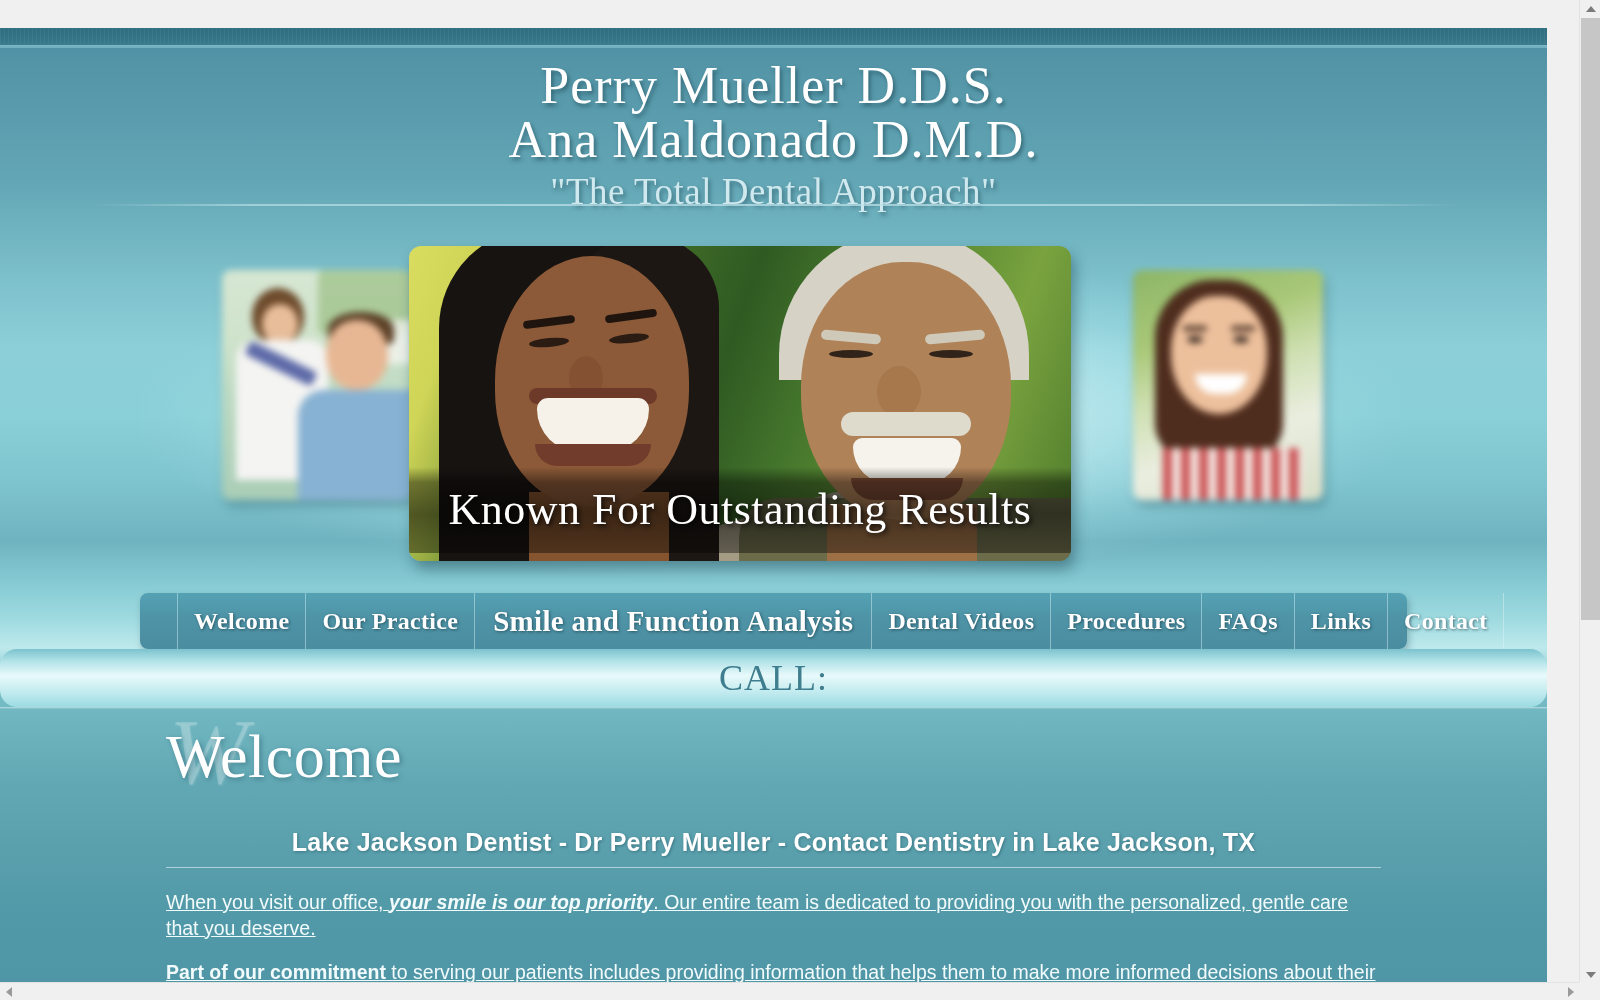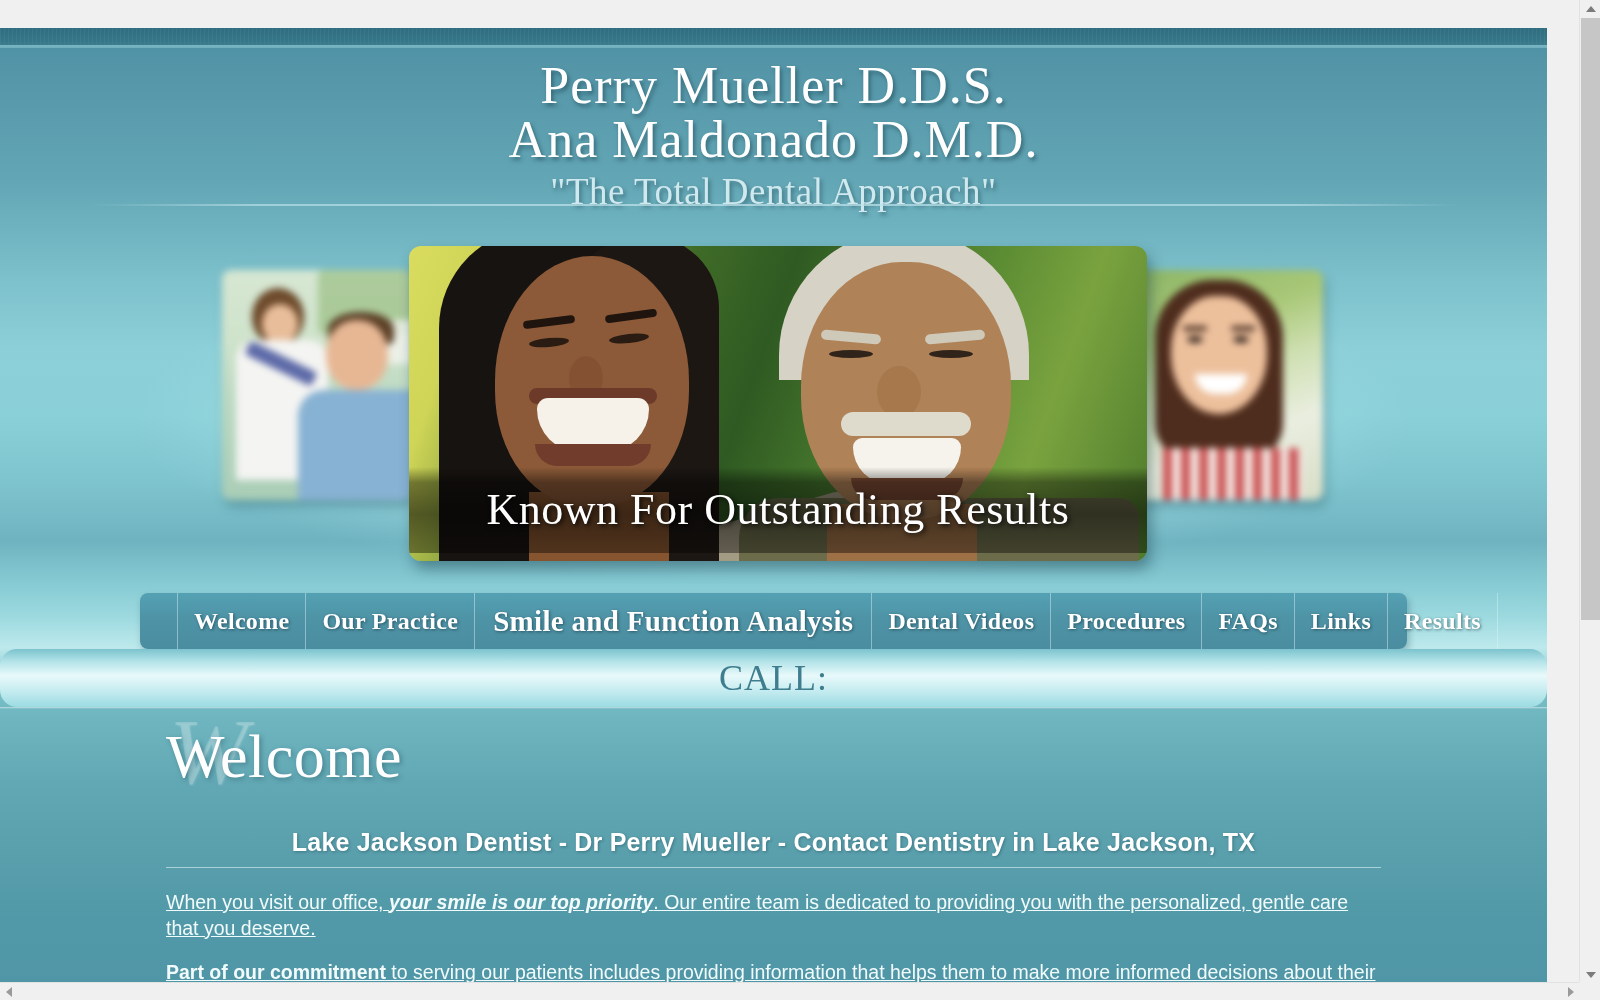--- a/index.html
+++ b/index.html
@@ -171,21 +171,21 @@
   #thumb-right .w-brow-l{ position:absolute; left:50px; top:56px; width:24px; height:5px; border-radius:4px; background:#4a3226; }
   #thumb-right .w-brow-r{ position:absolute; left:98px; top:56px; width:24px; height:5px; border-radius:4px; background:#4a3226; }
   #thumb-right .w-smile { position:absolute; left:62px; top:104px; width:52px; height:20px; border-radius:0 0 26px 26px; background:#ffffff; }
   #thumb-right .w-shirt { position:absolute; left:30px; top:178px; width:140px; height:58px;
      background: repeating-linear-gradient(90deg,#c94f52 0 9px,#f3e7e0 9px 18px); }
 
   
   #hero {
     position: absolute;
     left: 409px; top: 18px;
-    width: 738px; height: 315px;
+    width: 662px; height: 315px;
     border-radius: 12px;
     overflow: hidden;
     box-shadow: 4px 8px 14px rgba(16,52,64,0.42);
   }
   #hero .bg {
     position: absolute; inset: 0;
     background:
       radial-gradient(circle at 20% 26%, #c7d24b 0 7%, rgba(199,210,75,0) 9%),
       linear-gradient(110deg,
         #d9dc5f 0%, #cfd557 9%,
@@ -474,21 +474,21 @@
   </div>
 
   <div id="nav">
     <div class="nav-item">Welcome</div>
     <div class="nav-item">Our Practice</div>
     <div class="nav-item big">Smile and Function Analysis</div>
     <div class="nav-item">Dental Videos</div>
     <div class="nav-item">Procedures</div>
     <div class="nav-item">FAQs</div>
     <div class="nav-item">Links</div>
-    <div class="nav-item nav-last">Results</div>
+    <div class="nav-item nav-last">Contact</div>
   </div>
 
   <div id="call-band">
     <span id="call-text">CALL:</span>
   </div>
   <div id="call-underline"></div>
 
   <div id="page-title-wrap">
     <div id="page-title-script">W</div>
     <div id="page-title">Welcome</div>

